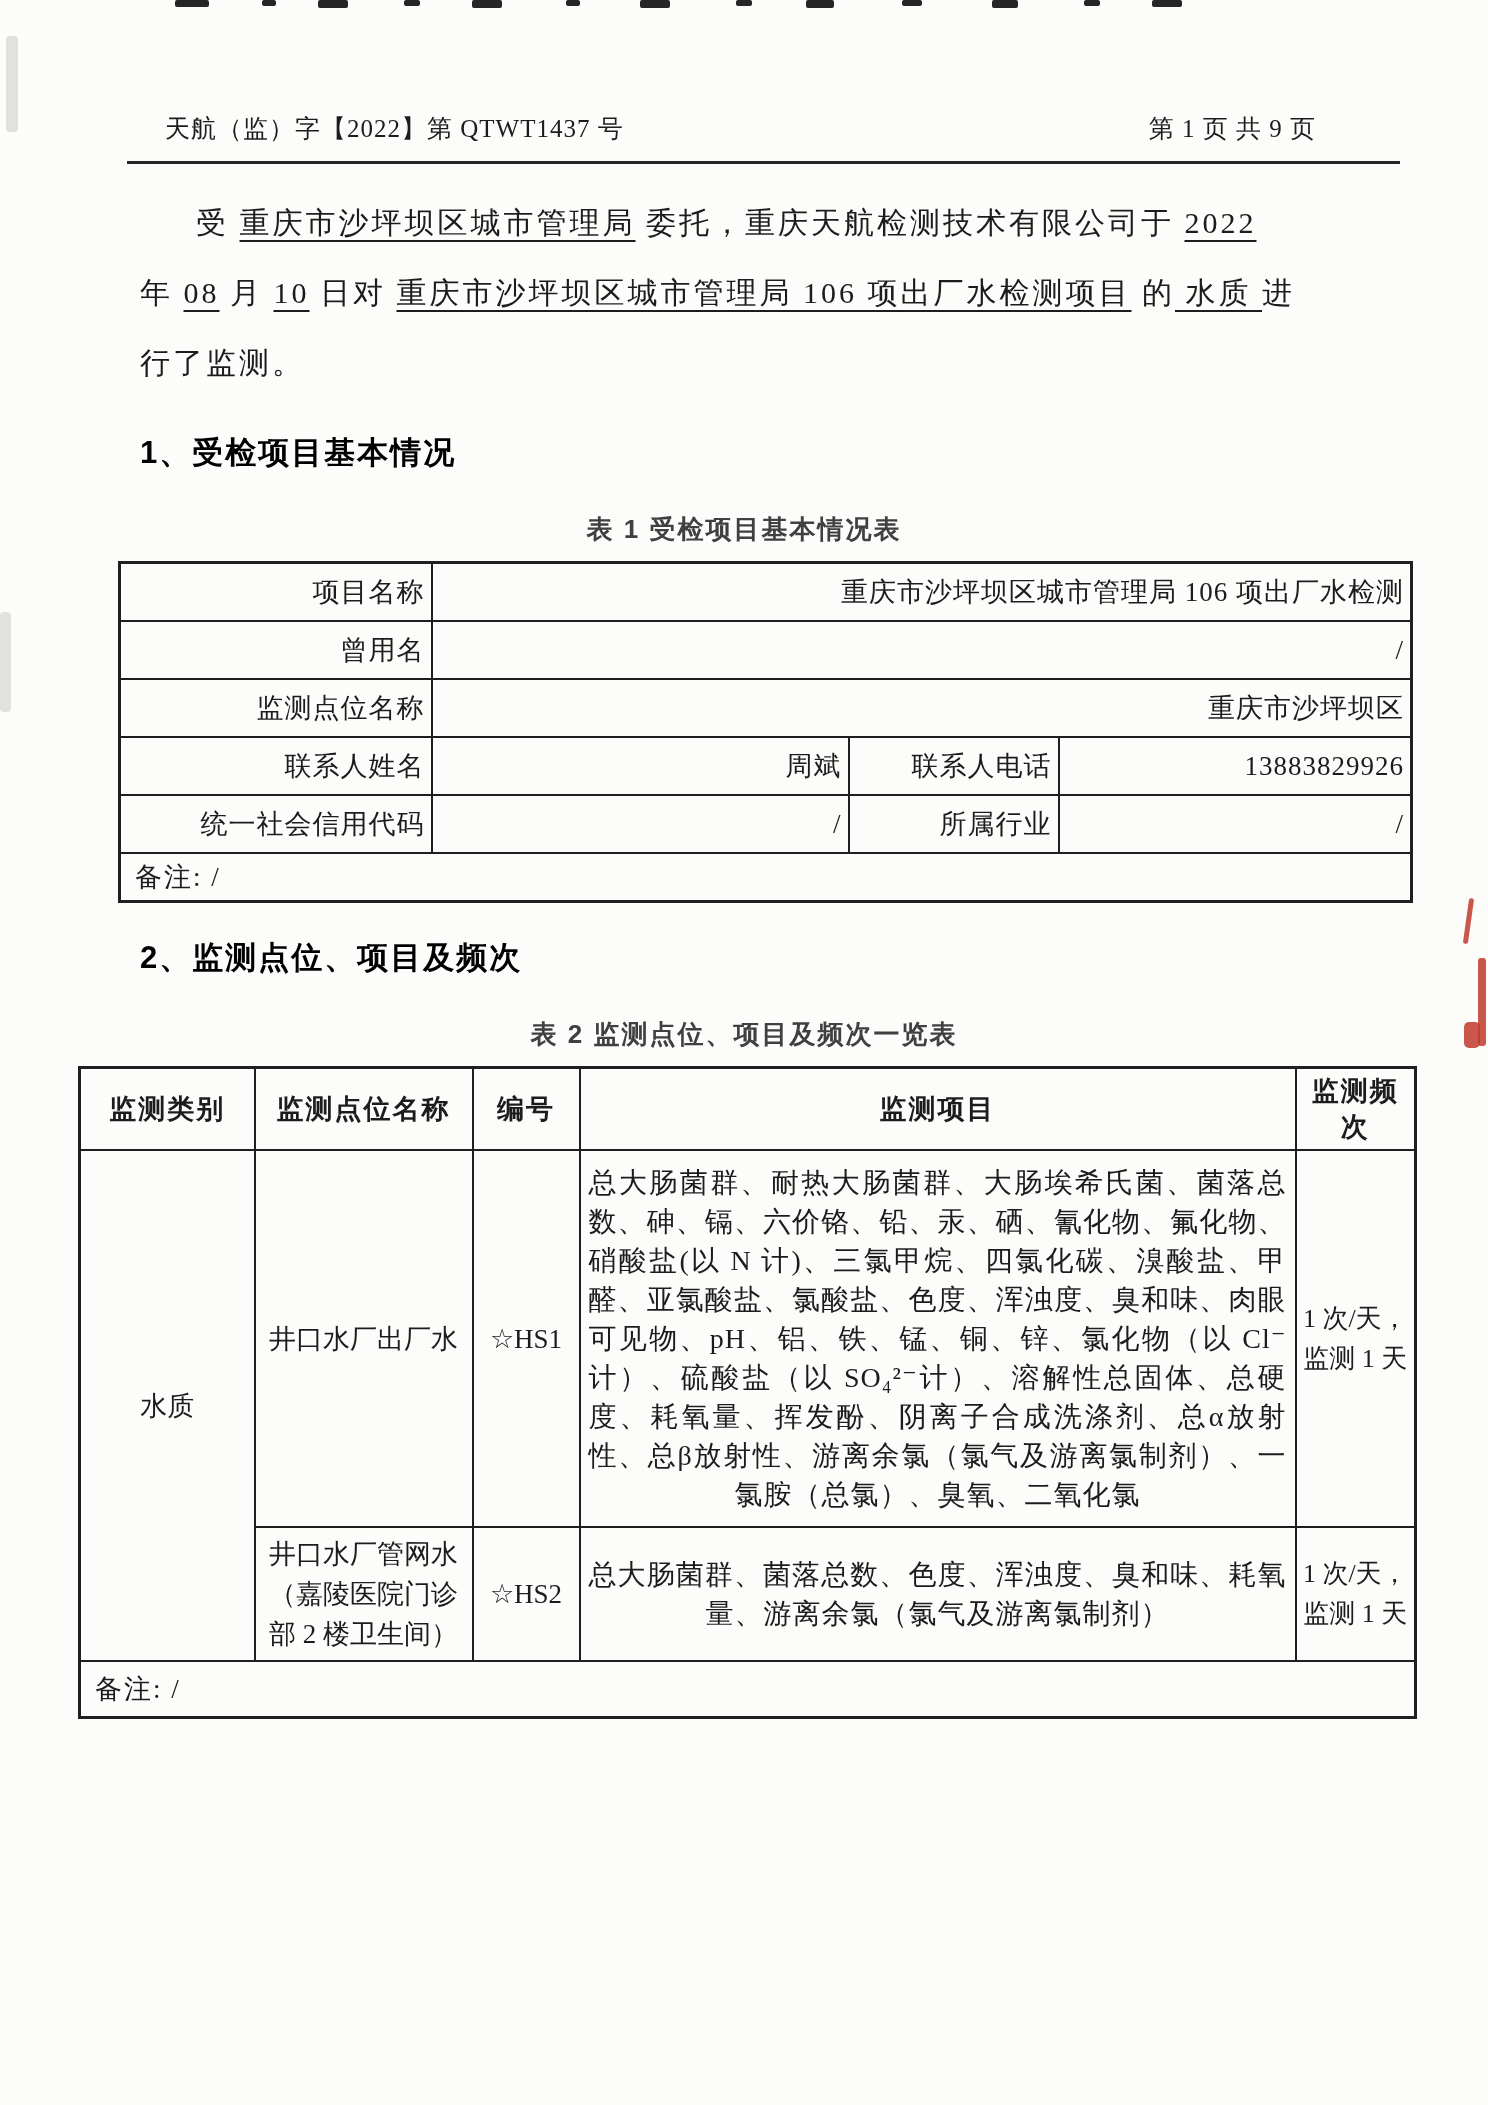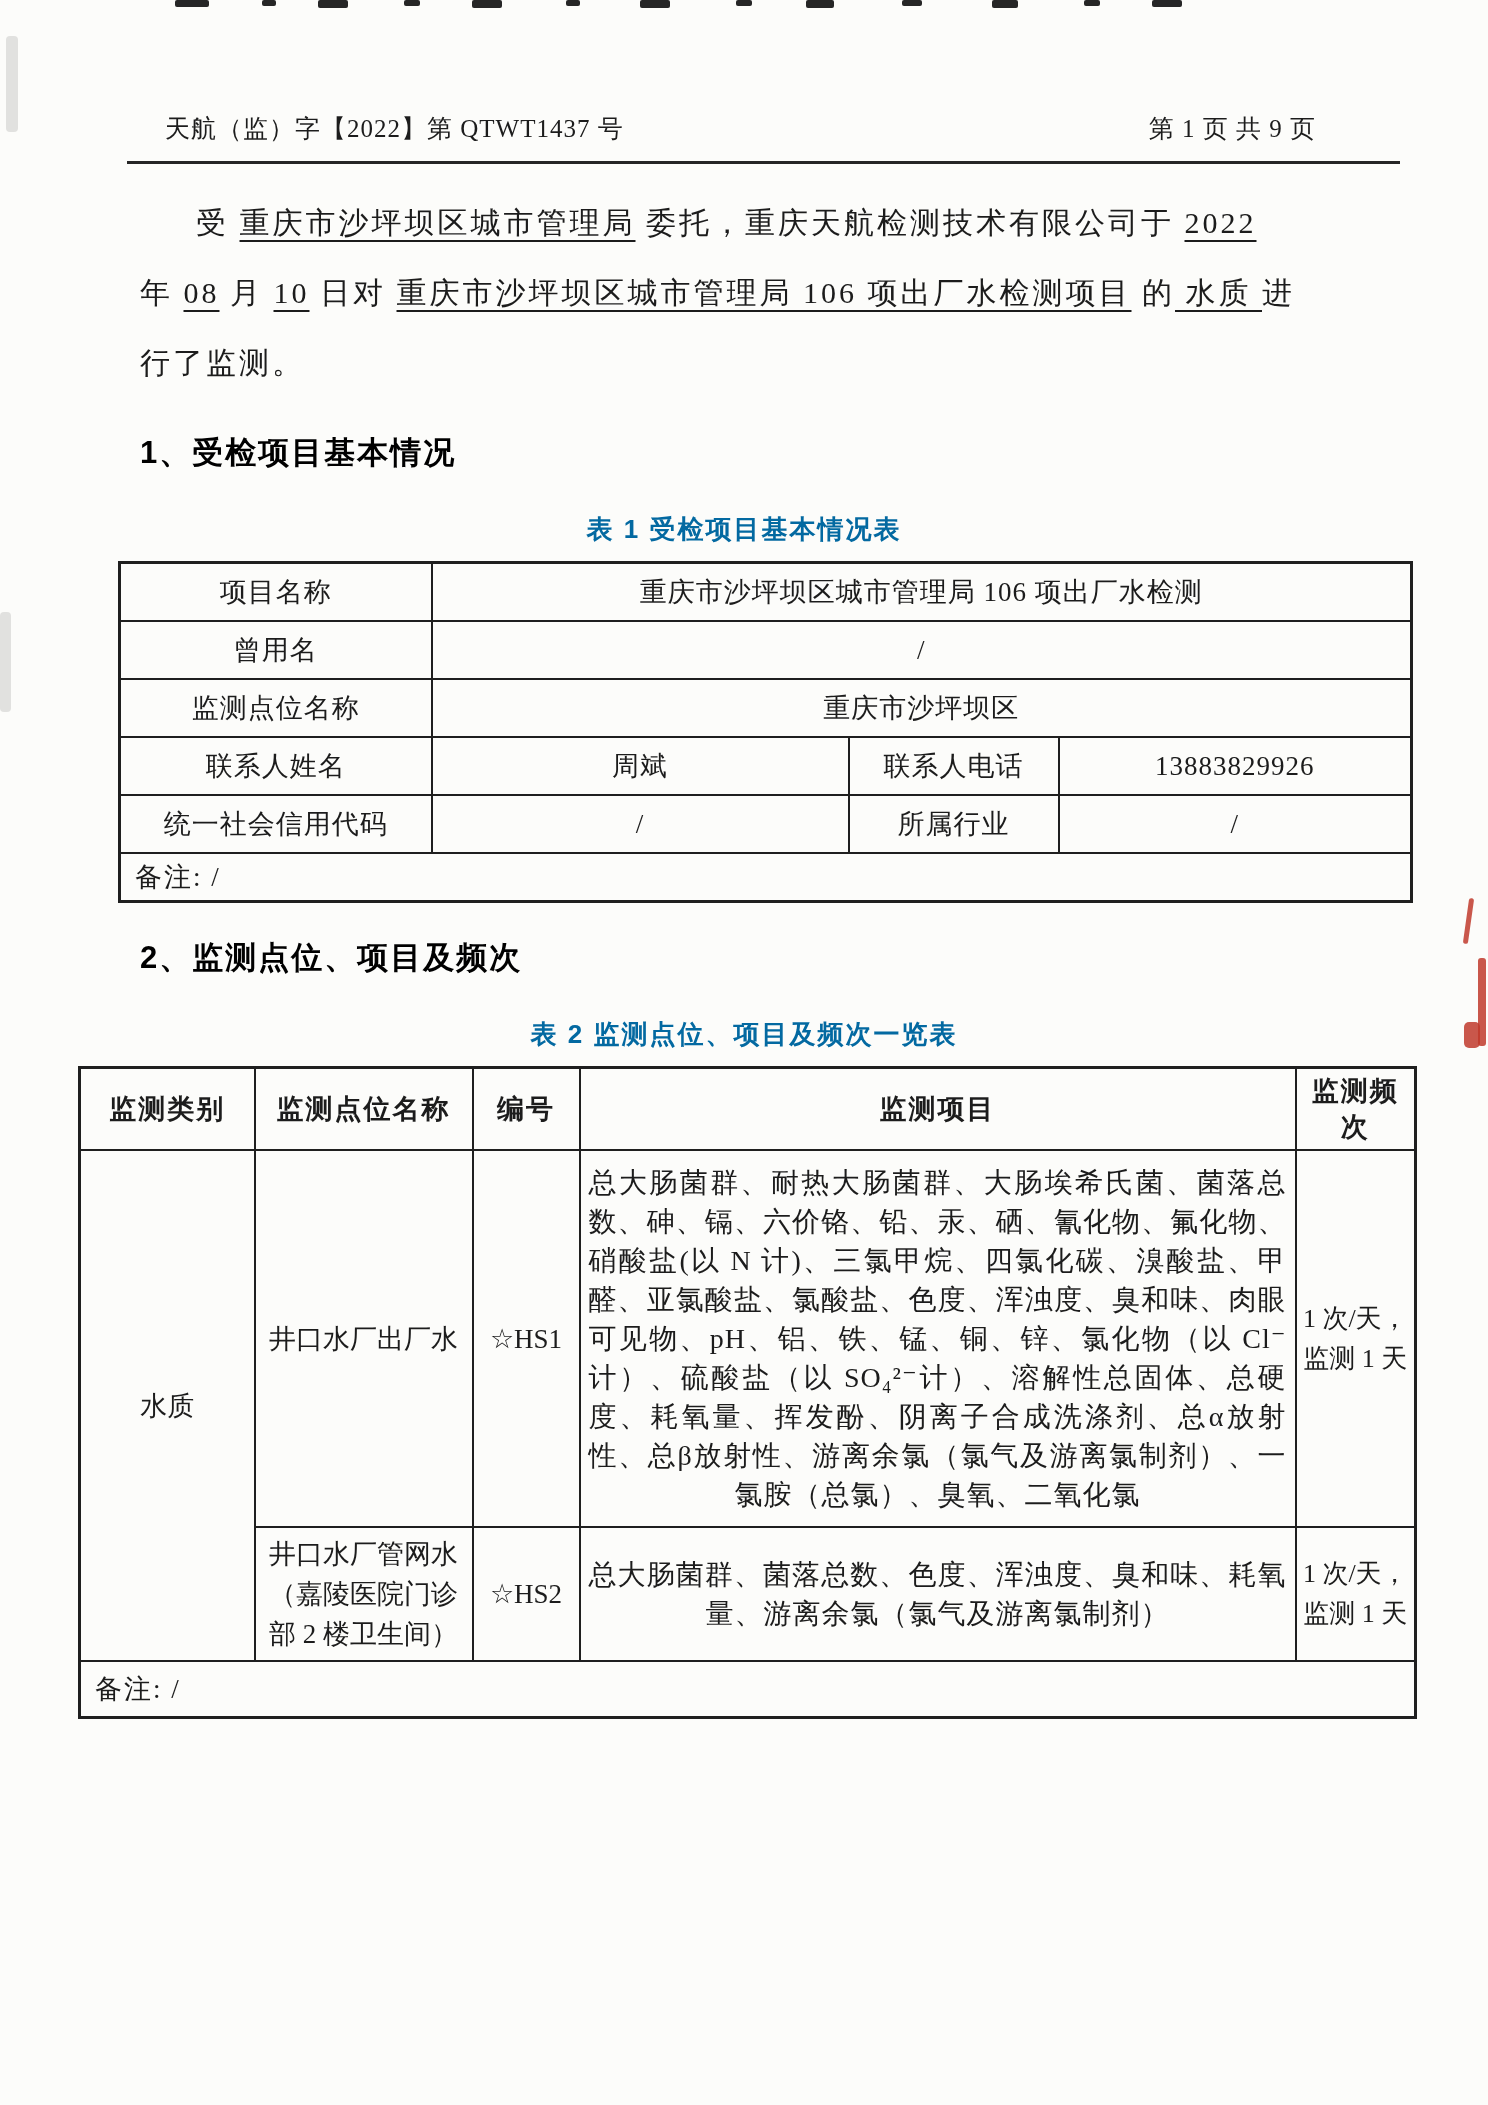--- a/index.html
+++ b/index.html
@@ -32,28 +32,28 @@
   .u{text-decoration:underline;text-underline-offset:7px;text-decoration-thickness:2px;}
   
   .sec{
     margin:34px 0 0 140px;
     font-family:"Liberation Sans","DejaVu Sans",sans-serif;
     font-weight:700;font-size:31px;letter-spacing:2px;color:#000000;
   }
   .cap{
     margin-top:38px;text-align:center;
     font-family:"Liberation Sans","DejaVu Sans",sans-serif;
-    font-weight:700;font-size:26px;letter-spacing:2px;color:#0369a1;
+    font-weight:700;font-size:26px;letter-spacing:2px;color:#404040;
   }
   
   table{border-collapse:collapse;table-layout:fixed;}
   .t1{margin:14px 0 0 118px;width:1292px;border:3px solid #1f1f1f;}
   .t1 td{
     border:2px solid #1f1f1f;
-    height:56px;text-align:center;vertical-align:middle;
+    height:56px;text-align:right;vertical-align:middle;
     font-size:27px;letter-spacing:1px;padding:0 6px;
   }
   .t1 td.remark, .t2 td.remark{
     text-align:left;height:46px;padding-left:14px;letter-spacing:2px;
   }
   .t2{margin:14px 0 0 78px;width:1336px;border:3px solid #1f1f1f;}
   .t2 th,.t2 td{
     border:2px solid #1f1f1f;
     text-align:center;vertical-align:middle;
     font-size:27px;padding:4px 6px;

